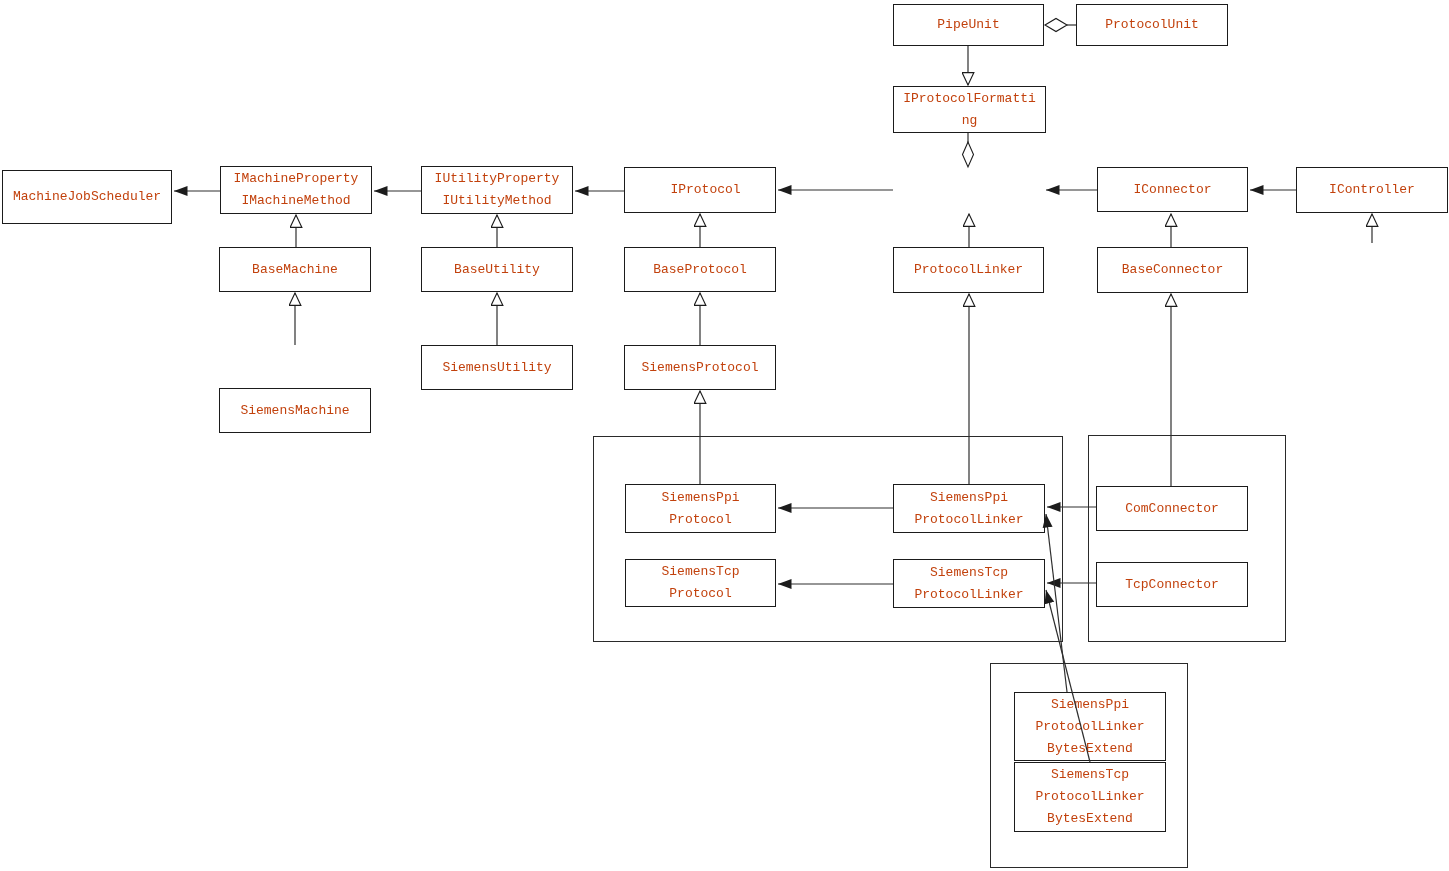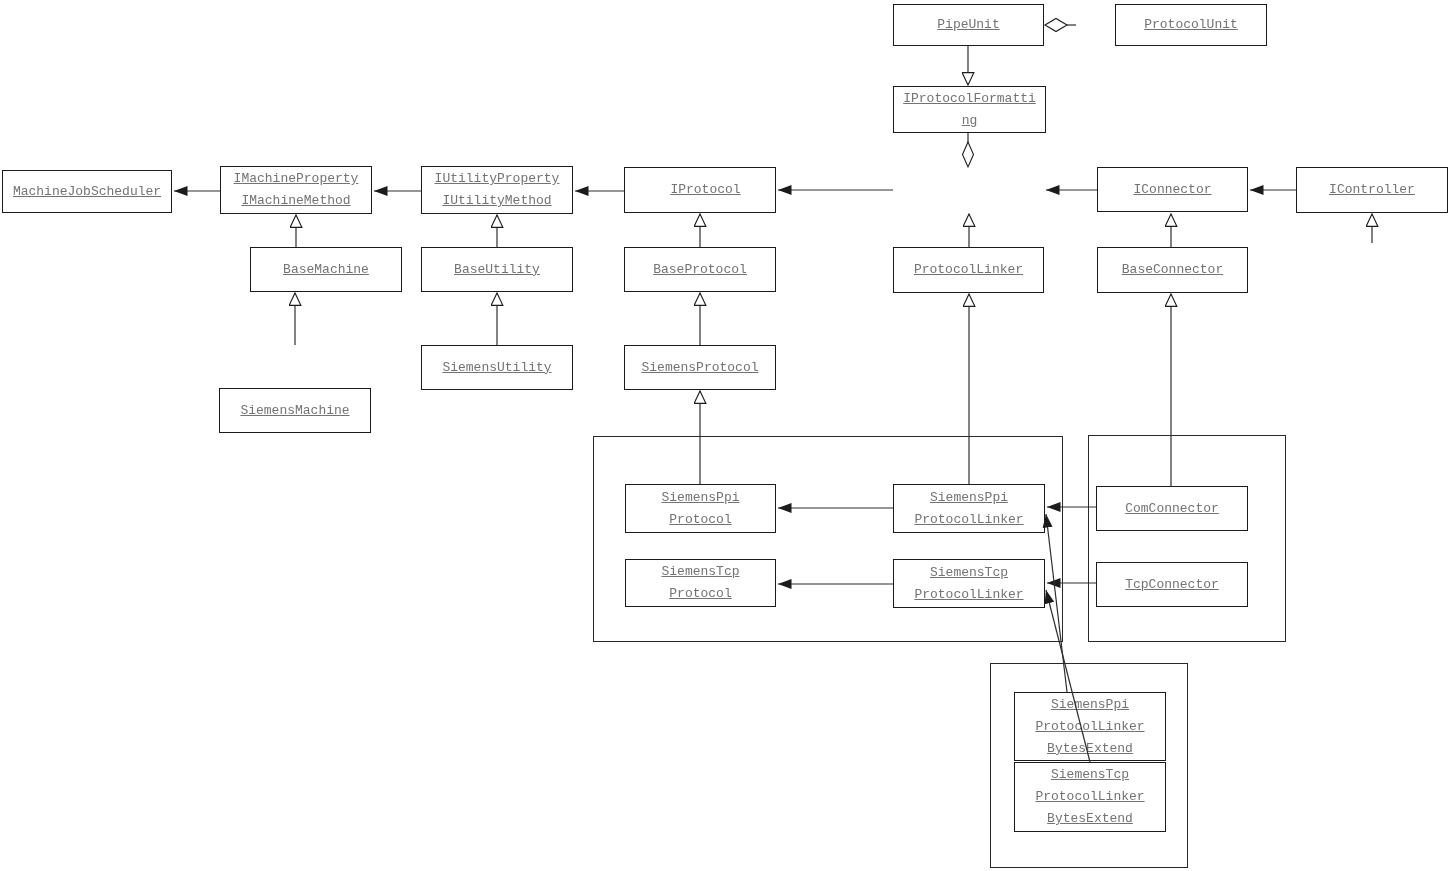--- a/index.html
+++ b/index.html
@@ -21,24 +21,23 @@
     position: absolute;
     box-sizing: border-box;
     border: 1px solid #1b1b1b;
     background: #ffffff;
     display: flex;
     align-items: center;
     justify-content: center;
     text-align: center;
     font-size: 13px;
     line-height: 22px;
-    color: #737373;
+    color: #c2410c;
     white-space: pre-line;
     z-index: 2;
-    text-decoration: underline;
   }
   .container {
     position: absolute;
     box-sizing: border-box;
     border: 1px solid #2a2a2a;
     background: transparent;
     z-index: 1;
   }
   svg.connectors {
     position: absolute;
@@ -55,34 +54,34 @@
 </head>
 <body>
 
 <div class="diagram">
 
   <div class="container" style="left:593px; top:436px; width:470px; height:206px;"></div>
   <div class="container" style="left:1088px; top:435px; width:198px; height:207px;"></div>
   <div class="container" style="left:990px; top:663px; width:198px; height:205px;"></div>
 
   <div class="box" style="left:893px; top:4px; width:151px; height:42px;">PipeUnit</div>
-  <div class="box" style="left:1115px; top:4px; width:152px; height:42px;">ProtocolUnit</div>
+  <div class="box" style="left:1076px; top:4px; width:152px; height:42px;">ProtocolUnit</div>
   <div class="box" style="left:893px; top:86px; width:153px; height:47px;">IProtocolFormatti
 ng</div>
 
-  <div class="box" style="left:2px; top:170px; width:170px; height:43px;">MachineJobScheduler</div>
+  <div class="box" style="left:2px; top:170px; width:170px; height:54px;">MachineJobScheduler</div>
   <div class="box" style="left:220px; top:166px; width:152px; height:48px;">IMachineProperty
 IMachineMethod</div>
   <div class="box" style="left:421px; top:166px; width:152px; height:48px;">IUtilityProperty
 IUtilityMethod</div>
   <div class="box" style="left:624px; top:167px; width:152px; height:46px;padding-left:11px;">IProtocol</div>
   <div class="box" style="left:1097px; top:167px; width:151px; height:45px;">IConnector</div>
   <div class="box" style="left:1296px; top:167px; width:152px; height:46px;">IController</div>
 
-  <div class="box" style="left:219px; top:247px; width:152px; height:45px;margin-left:31px;">BaseMachine</div>
+  <div class="box" style="left:219px; top:247px; width:152px; height:45px;">BaseMachine</div>
   <div class="box" style="left:421px; top:247px; width:152px; height:45px;">BaseUtility</div>
   <div class="box" style="left:624px; top:247px; width:152px; height:45px;">BaseProtocol</div>
   <div class="box" style="left:893px; top:247px; width:151px; height:46px;">ProtocolLinker</div>
   <div class="box" style="left:1097px; top:247px; width:151px; height:46px;">BaseConnector</div>
 
   <div class="box" style="left:219px; top:345px; width:152px; height:45px;margin-top:43px;">SiemensMachine</div>
   <div class="box" style="left:624px; top:345px; width:152px; height:45px;">SiemensProtocol</div>
   <div class="box" style="left:421px; top:345px; width:152px; height:45px;">SiemensUtility</div>
 
   <div class="box" style="left:625px; top:484px; width:151px; height:49px;">SiemensPpi

